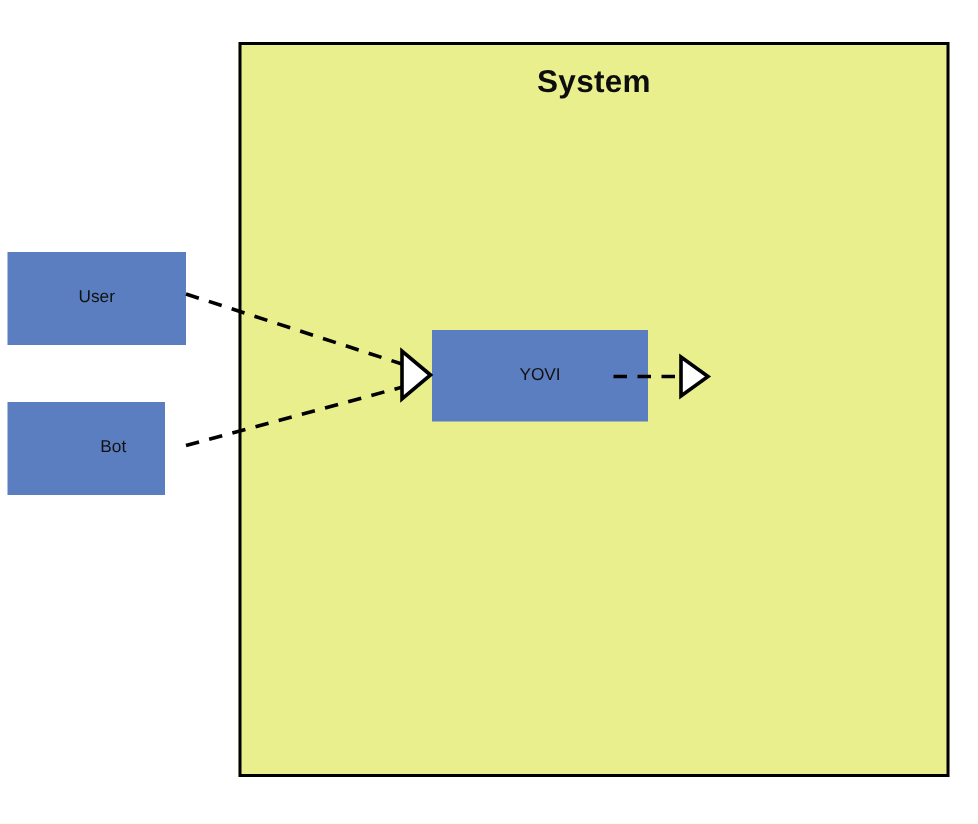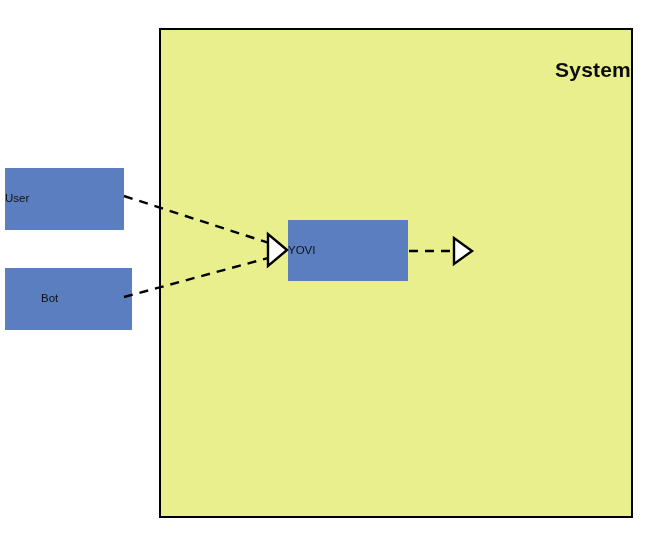--- a/index.html
+++ b/index.html
@@ -25,46 +25,47 @@
     top: 28px;
     width: 474px;
     height: 490px;
     background: #e9ef8c;
     border: 2px solid #000000;
     box-sizing: border-box;
   }
   .system-title {
     position: absolute;
     left: 0;
-    top: 28px;
+    top: 13px;
     width: 100%;
-    text-align: right;
+    text-align: center;
     font-size: 21px;
     font-weight: bold;
     color: #0d0d0d;
     letter-spacing: 0.2px;
   }
   
   .node {
     position: absolute;
     background: #5b7ec0;
     box-sizing: border-box;
     display: flex;
     align-items: center;
+    justify-content: center;
   }
   .node-label {
     font-size: 11.5px;
     color: #111111;
     text-align: center;
     line-height: 1.2;
     white-space: nowrap;
   }
   .node-user     { left: 5px;   top: 168px; width: 119px; height: 62px; }
-  .node-bot      { left: 5px;   top: 268px; width: 127px; height: 62px; padding-left: 36px; }
-  .node-yovi     { left: 288px; top: 220px; width: 120px; height: 61px; }
+  .node-bot      { left: 5px;   top: 268px; width: 105px; height: 62px; padding-left: 36px; }
+  .node-yovi     { left: 288px; top: 220px; width: 144px; height: 61px; }
   .node-modulo   { left: 473px; top: 220px; width: 121px; height: 61px; }
 
   
   .connectors {
     position: absolute;
     left: 0;
     top: 0;
     width: 652px;
     height: 549px;
     pointer-events: none;

